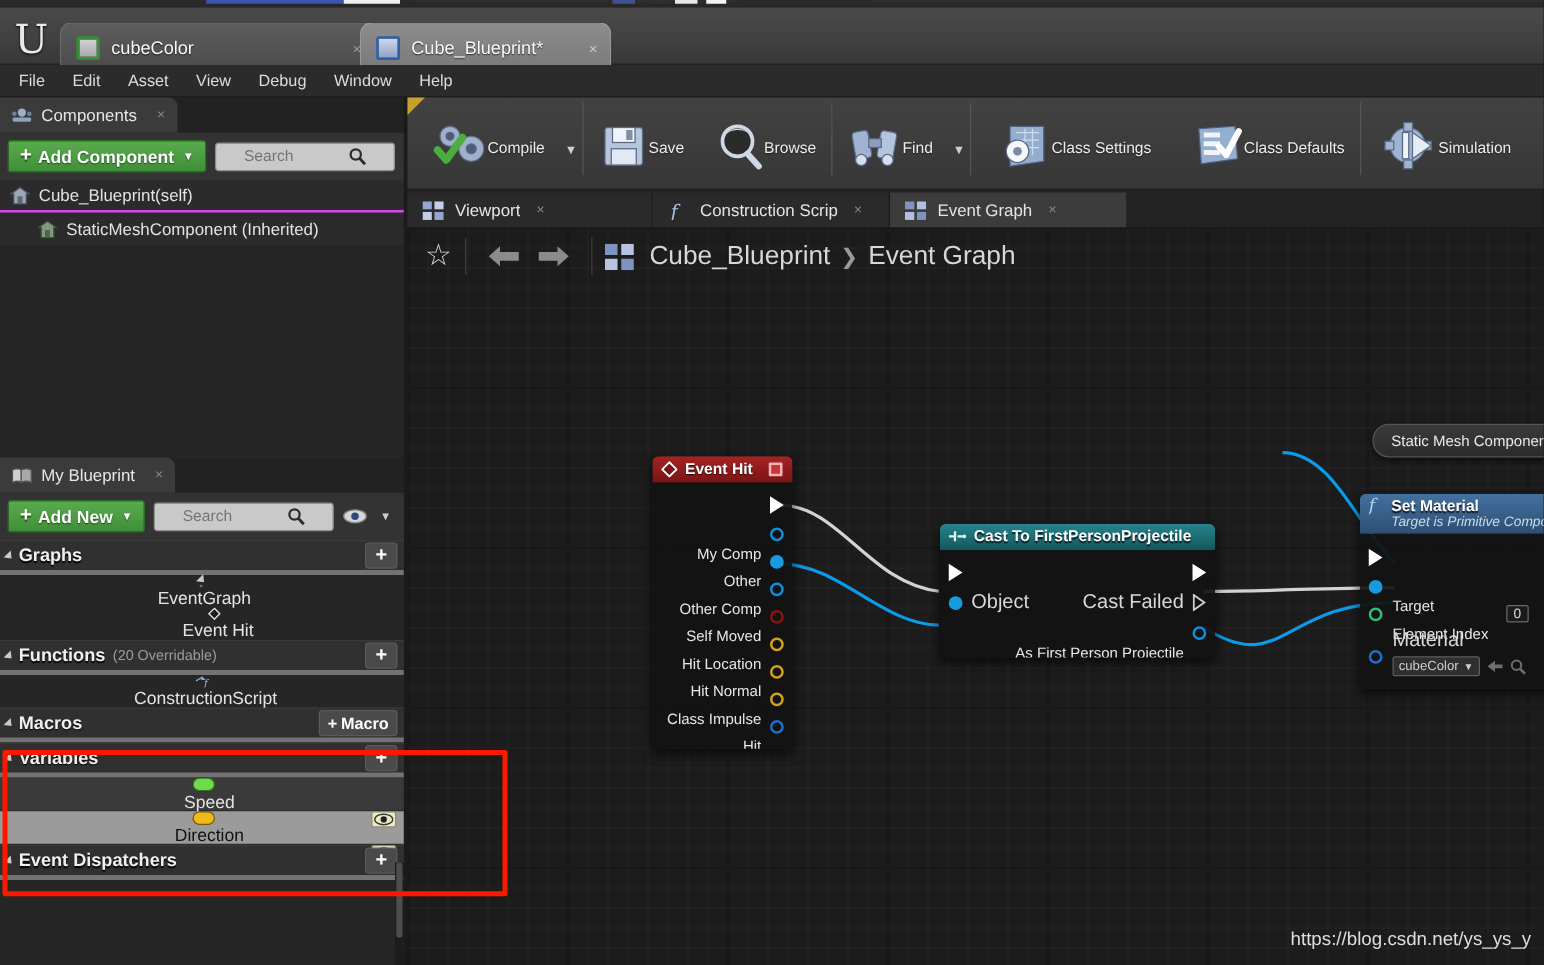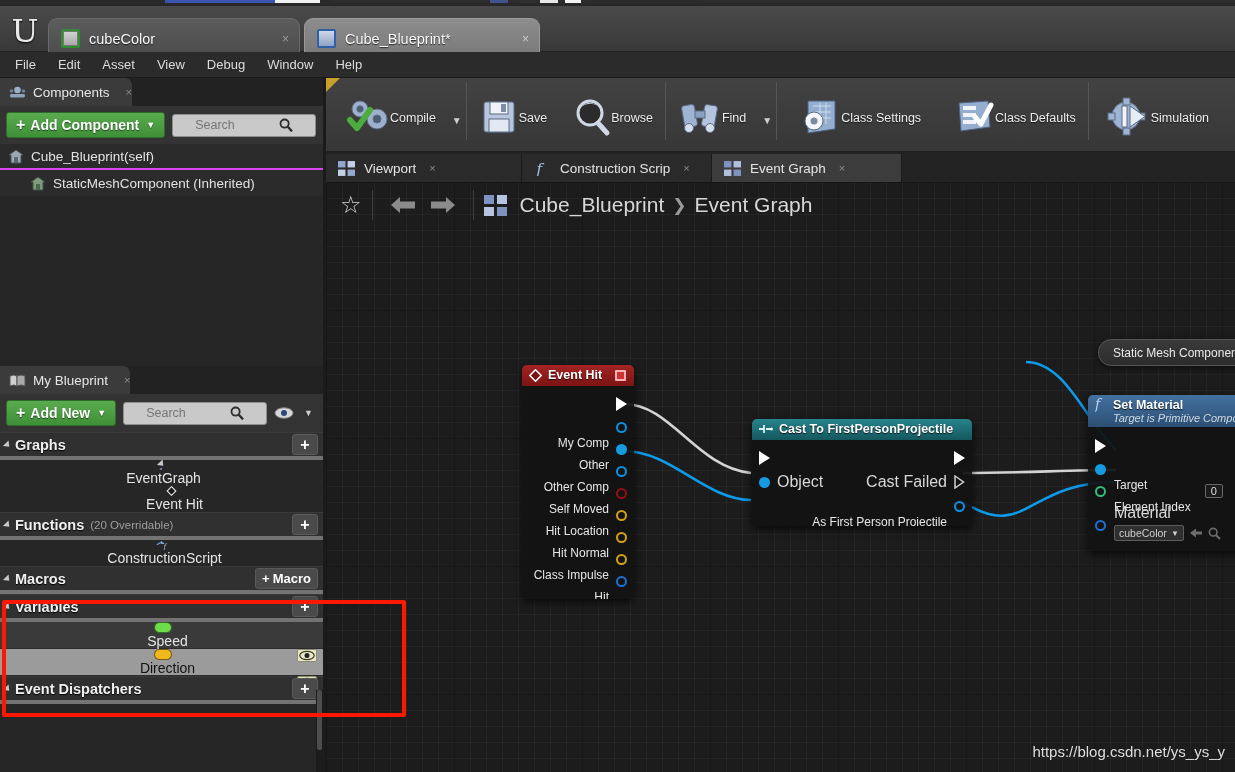--- a/index.html
+++ b/index.html
@@ -51,21 +51,21 @@
   .menubar .mi:first-child { margin-left:4px; }
 
   
   .leftcol { position:absolute; left:0; top:78px; width:323px; height:694px;
      background:#262626; }
 
   
   .paneltabbar { position:relative; height:28px; background:#222; }
   .paneltab { position:absolute; left:0; top:0; height:28px;
      background:#3b3b3b; border-top-right-radius:7px; display:flex;
-     align-items:center; padding:0 0 0 9px; }
+     align-items:center; padding:0 10px 0 9px; }
   .paneltab .pti { width:17px; height:15px; margin-right:7px; display:block; }
   .paneltab .ptlabel { font-size:13.5px; color:#e6e6e6; }
   .paneltab .ptclose { margin-left:16px; font-size:11px; color:#8a8a8a; }
 
   .toolrow { display:flex; align-items:center; padding:6px 7px 6px 6px; gap:7px; }
   .greenbtn { background:linear-gradient(180deg,#5aab4f,#3f8f38);
      border:1px solid #2c6e28; border-radius:3px; color:#fff;
      font-size:14px; font-weight:bold; padding:4px 9px;
      display:flex; align-items:center; gap:5px;
      text-shadow:0 1px 1px rgba(0,0,0,.55); white-space:nowrap; }
@@ -222,21 +222,21 @@
 
   <div class="titlebar">
     <div class="ue-logo">U</div>
 
     <div class="tab inactive" style="left:48px;width:252px;">
       <span class="tico asset"></span>
       <span class="tlabel">cubeColor</span>
       <span class="tclose">×</span>
     </div>
 
-    <div class="tab active" style="left:304px;width:236px;">
+    <div class="tab active" style="left:288px;width:201px;">
       <span class="tico bp"></span>
       <span class="tlabel">Cube_Blueprint*</span>
       <span class="tclose">×</span>
     </div>
   </div>
 
   <div class="menubar">
     <div class="mi">File</div>
     <div class="mi">Edit</div>
     <div class="mi">Asset</div>

